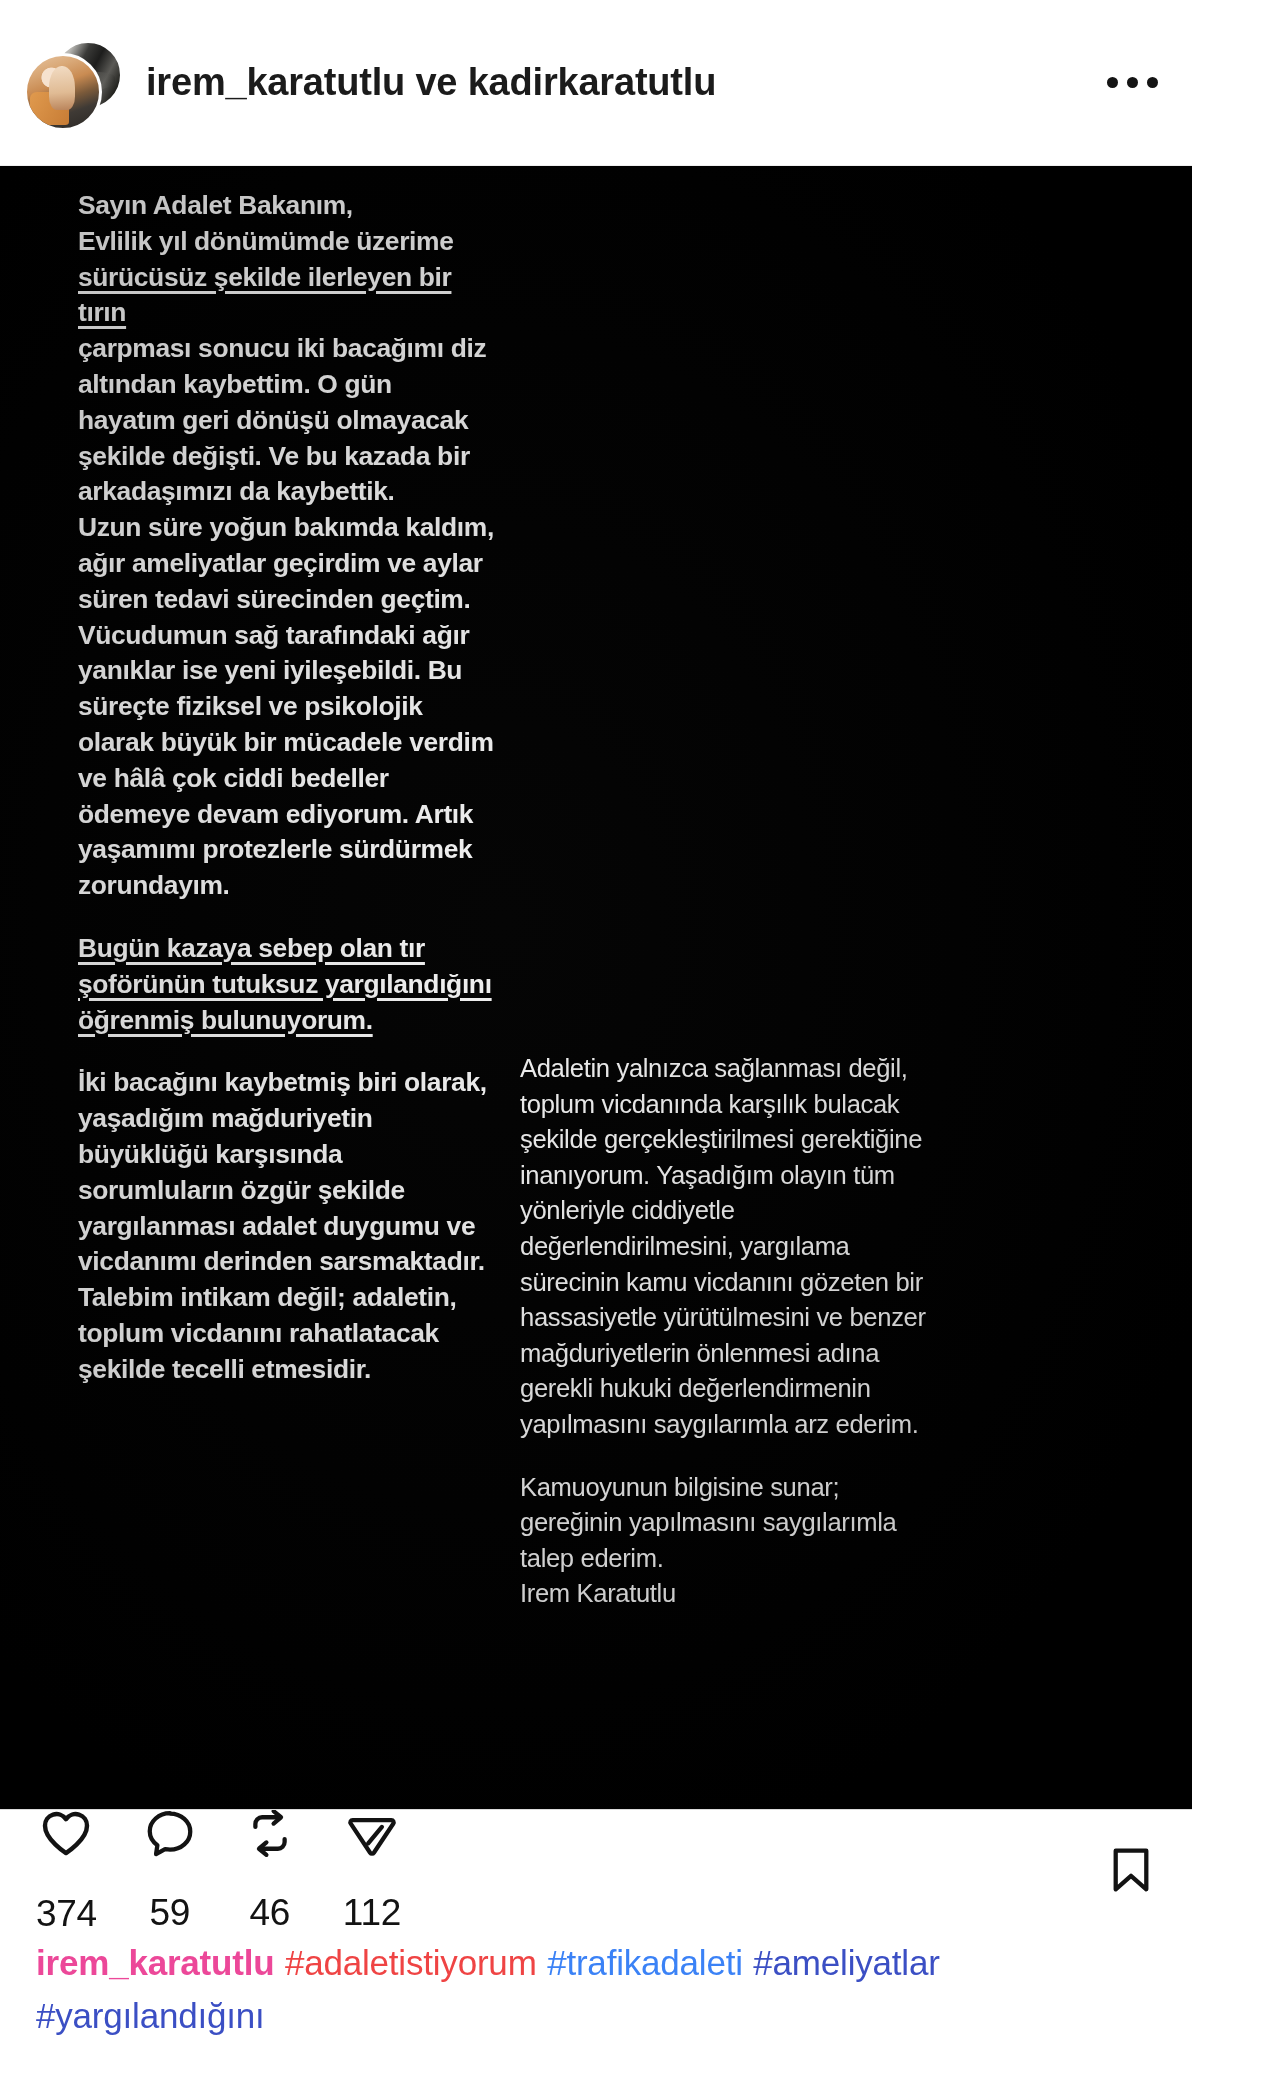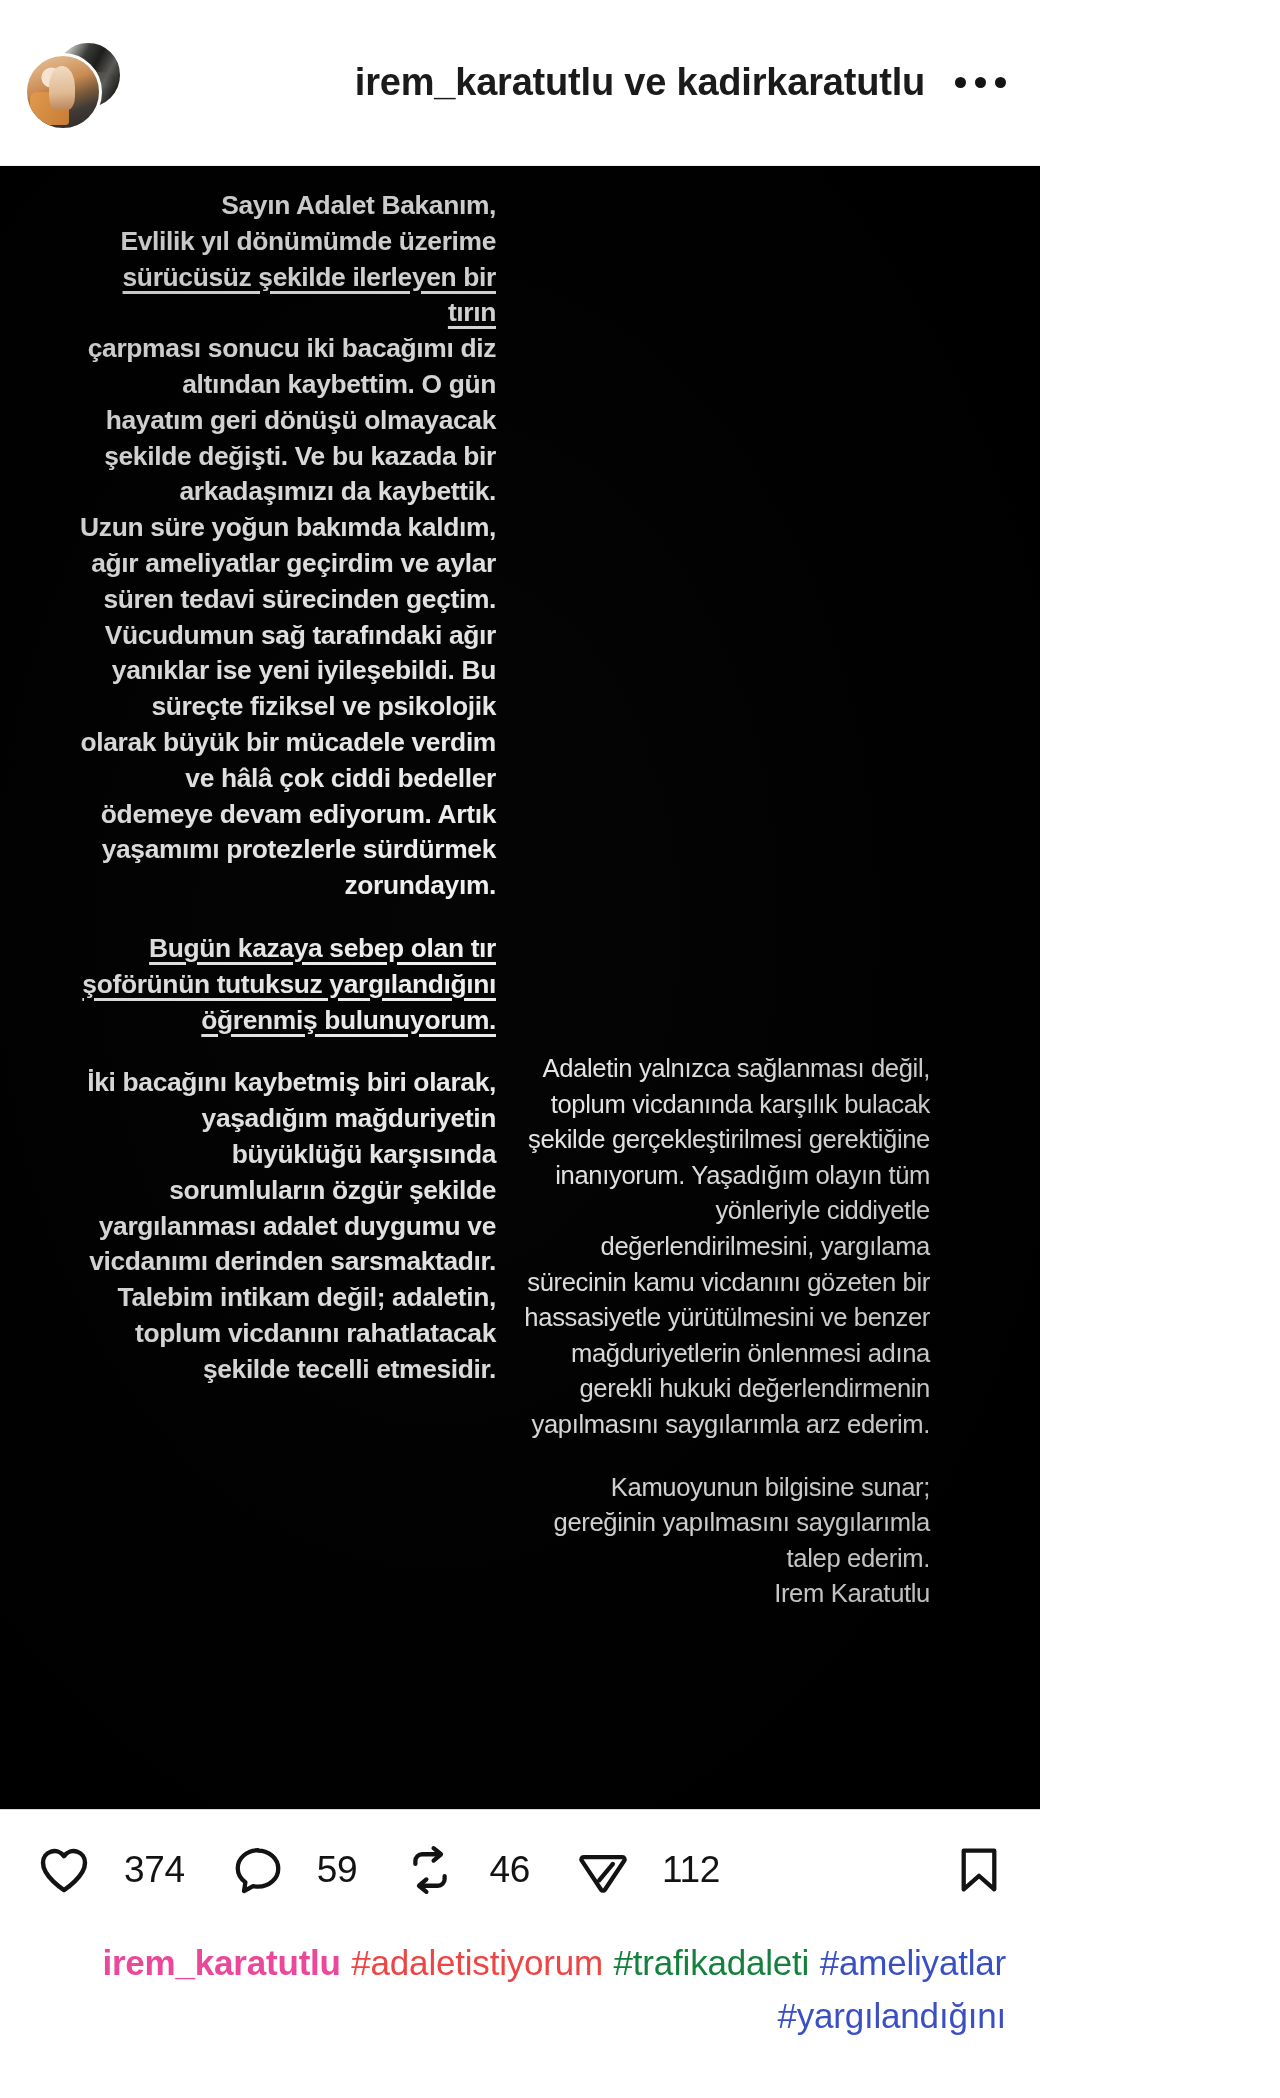--- a/index.html
+++ b/index.html
@@ -4,28 +4,27 @@
 <style>
   * { box-sizing: border-box; margin: 0; padding: 0; }
 
   html, body {
     width: 1280px;
     background: #ffffff;
     font-family: "Liberation Sans", sans-serif;
   }
 
   .post {
-    width: 1040px;
+    width: 1192px;
     height: 2098px;
     background: #ffffff;
     display: flex;
     flex-direction: column;
     overflow: hidden;
     position: relative;
-    text-align: right;
   }
 
   
   .post-header {
     height: 165px;
     flex: 0 0 165px;
     display: flex;
     align-items: center;
     padding: 0 28px 0 22px;
     background: #ffffff;
@@ -186,20 +185,21 @@
     padding: 0 34px 0 36px;
     background: #ffffff;
   }
 
   .action-group {
     display: flex;
     align-items: center;
     gap: 32px;
     margin-right: 46px;
     cursor: pointer;
+    flex-direction: column;
   }
   .action-group:last-of-type { margin-right: 0; }
 
   .action-count {
     font-size: 37px;
     font-weight: 500;
     color: #131313;
     letter-spacing: -0.3px;
   }
 
@@ -314,16 +314,16 @@
     <div class="action-group" style="margin-right:0;">
       <span class="icon">
         <svg width="54" height="54" viewBox="0 0 24 24" fill="none" stroke="#131313" stroke-width="1.9" stroke-linecap="round" stroke-linejoin="round">
           <path d="M5.2 3.4h13.6v17.2L12 14.6l-6.8 6z"></path>
         </svg>
       </span>
     </div>
   </div>
 
   <div class="caption">
-    <span class="user">irem_karatutlu</span><span> <span class="tag" style="color: #ef4444;">#adaletistiyorum</span> <span class="tag" style="color: #15803d;">#trafikadaleti</span> <span class="tag" style="color: rgb(59, 79, 196);">#ameliyatlar</span> <span class="tag" style="color: rgb(59, 79, 196);">#yargılandığını</span></span>
+    <span class="user">irem_karatutlu</span><span> <span class="tag" style="color: #ef4444;">#adaletistiyorum</span> <span class="tag" style="color: #3b82f6;">#trafikadaleti</span> <span class="tag" style="color: rgb(59, 79, 196);">#ameliyatlar</span> <span class="tag" style="color: rgb(59, 79, 196);">#yargılandığını</span></span>
   </div>
 
 </div>
 
 </body></html>

